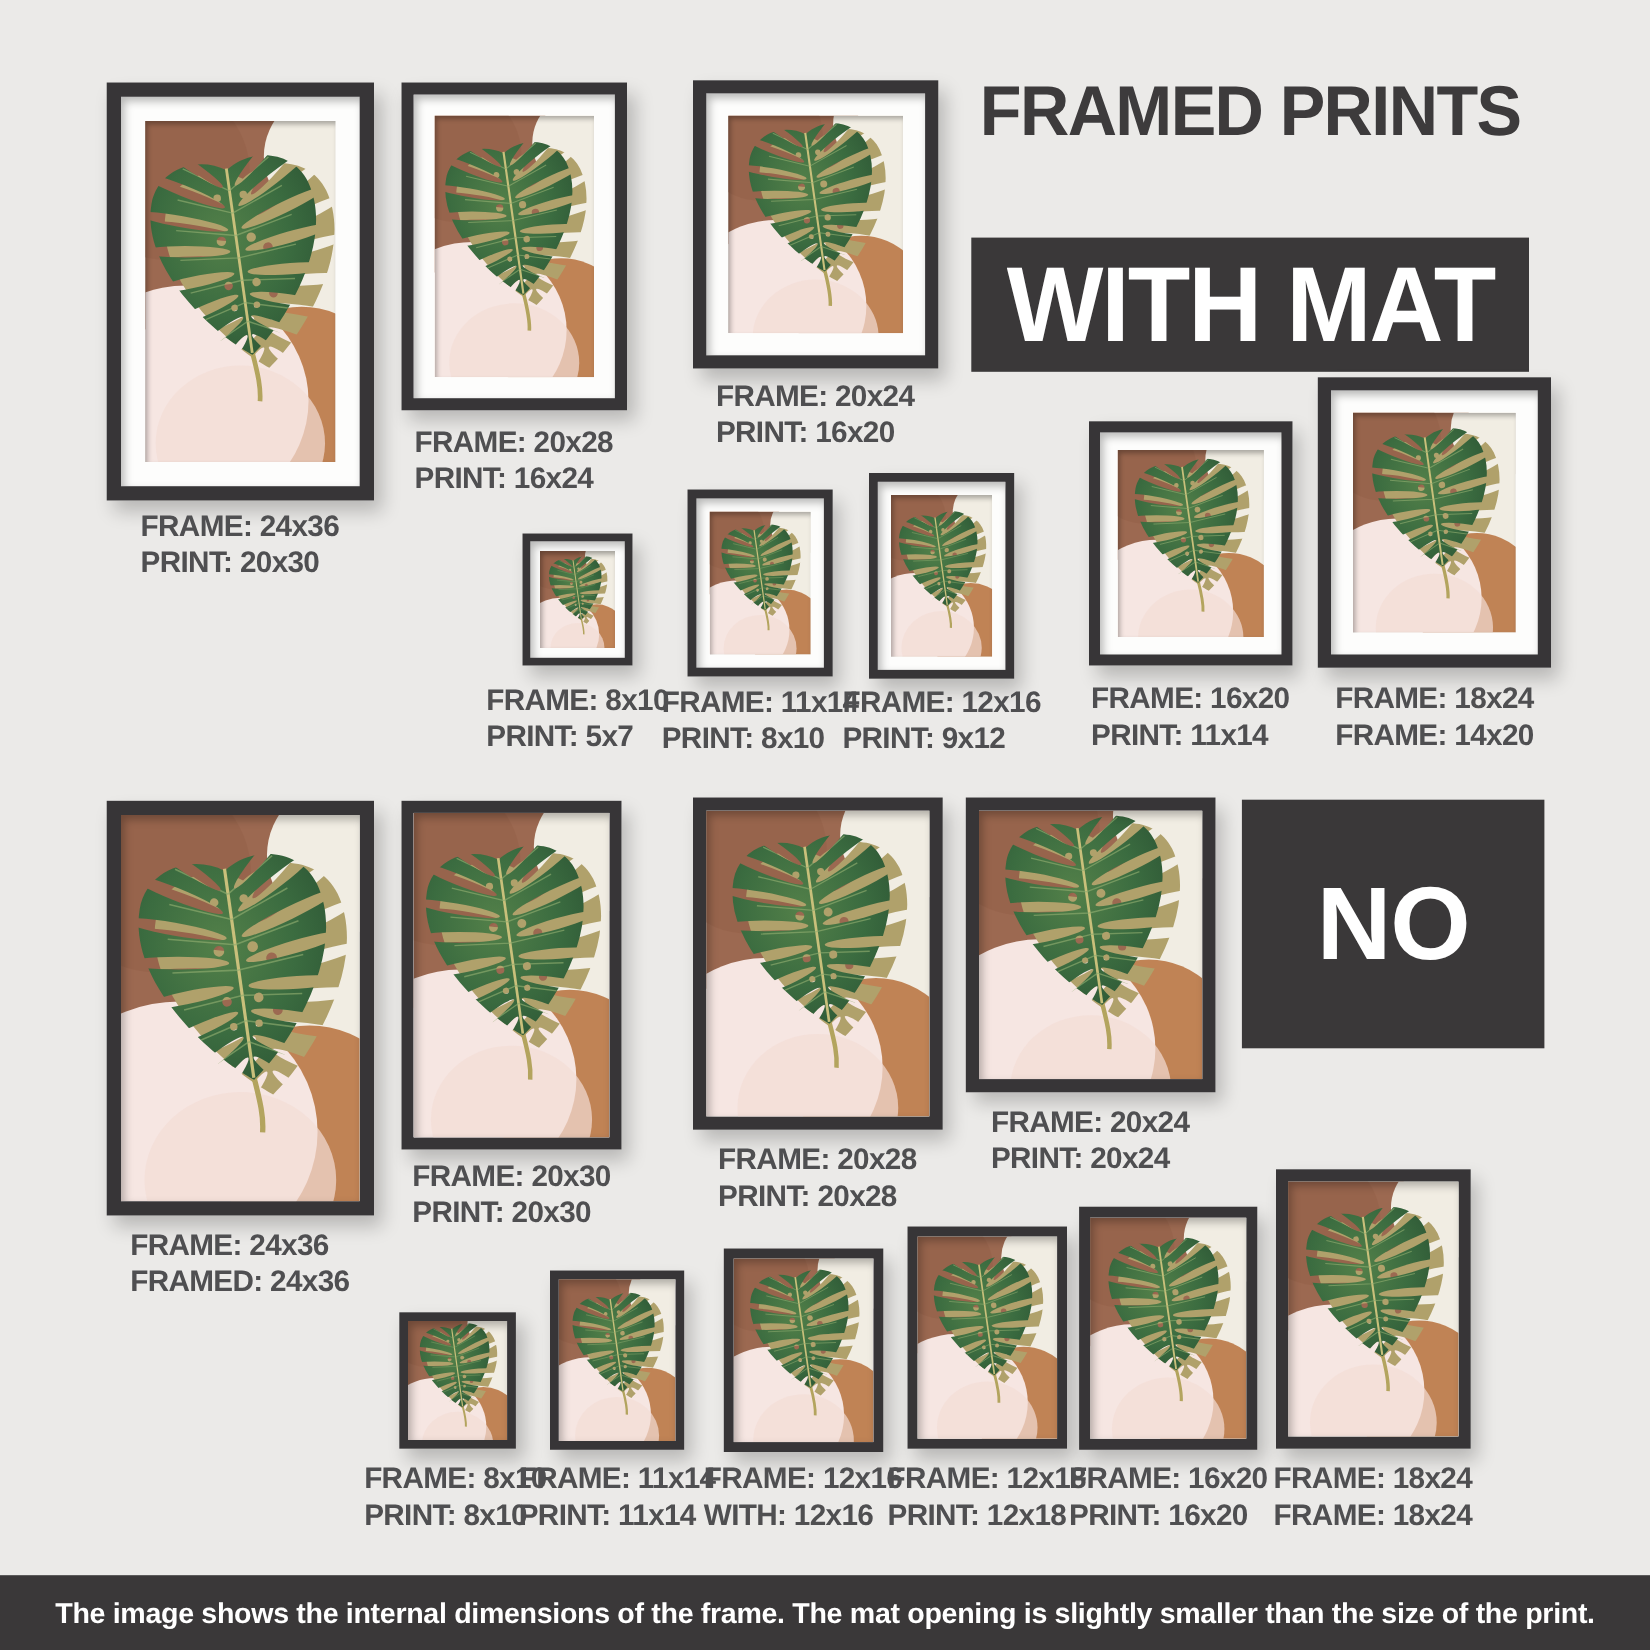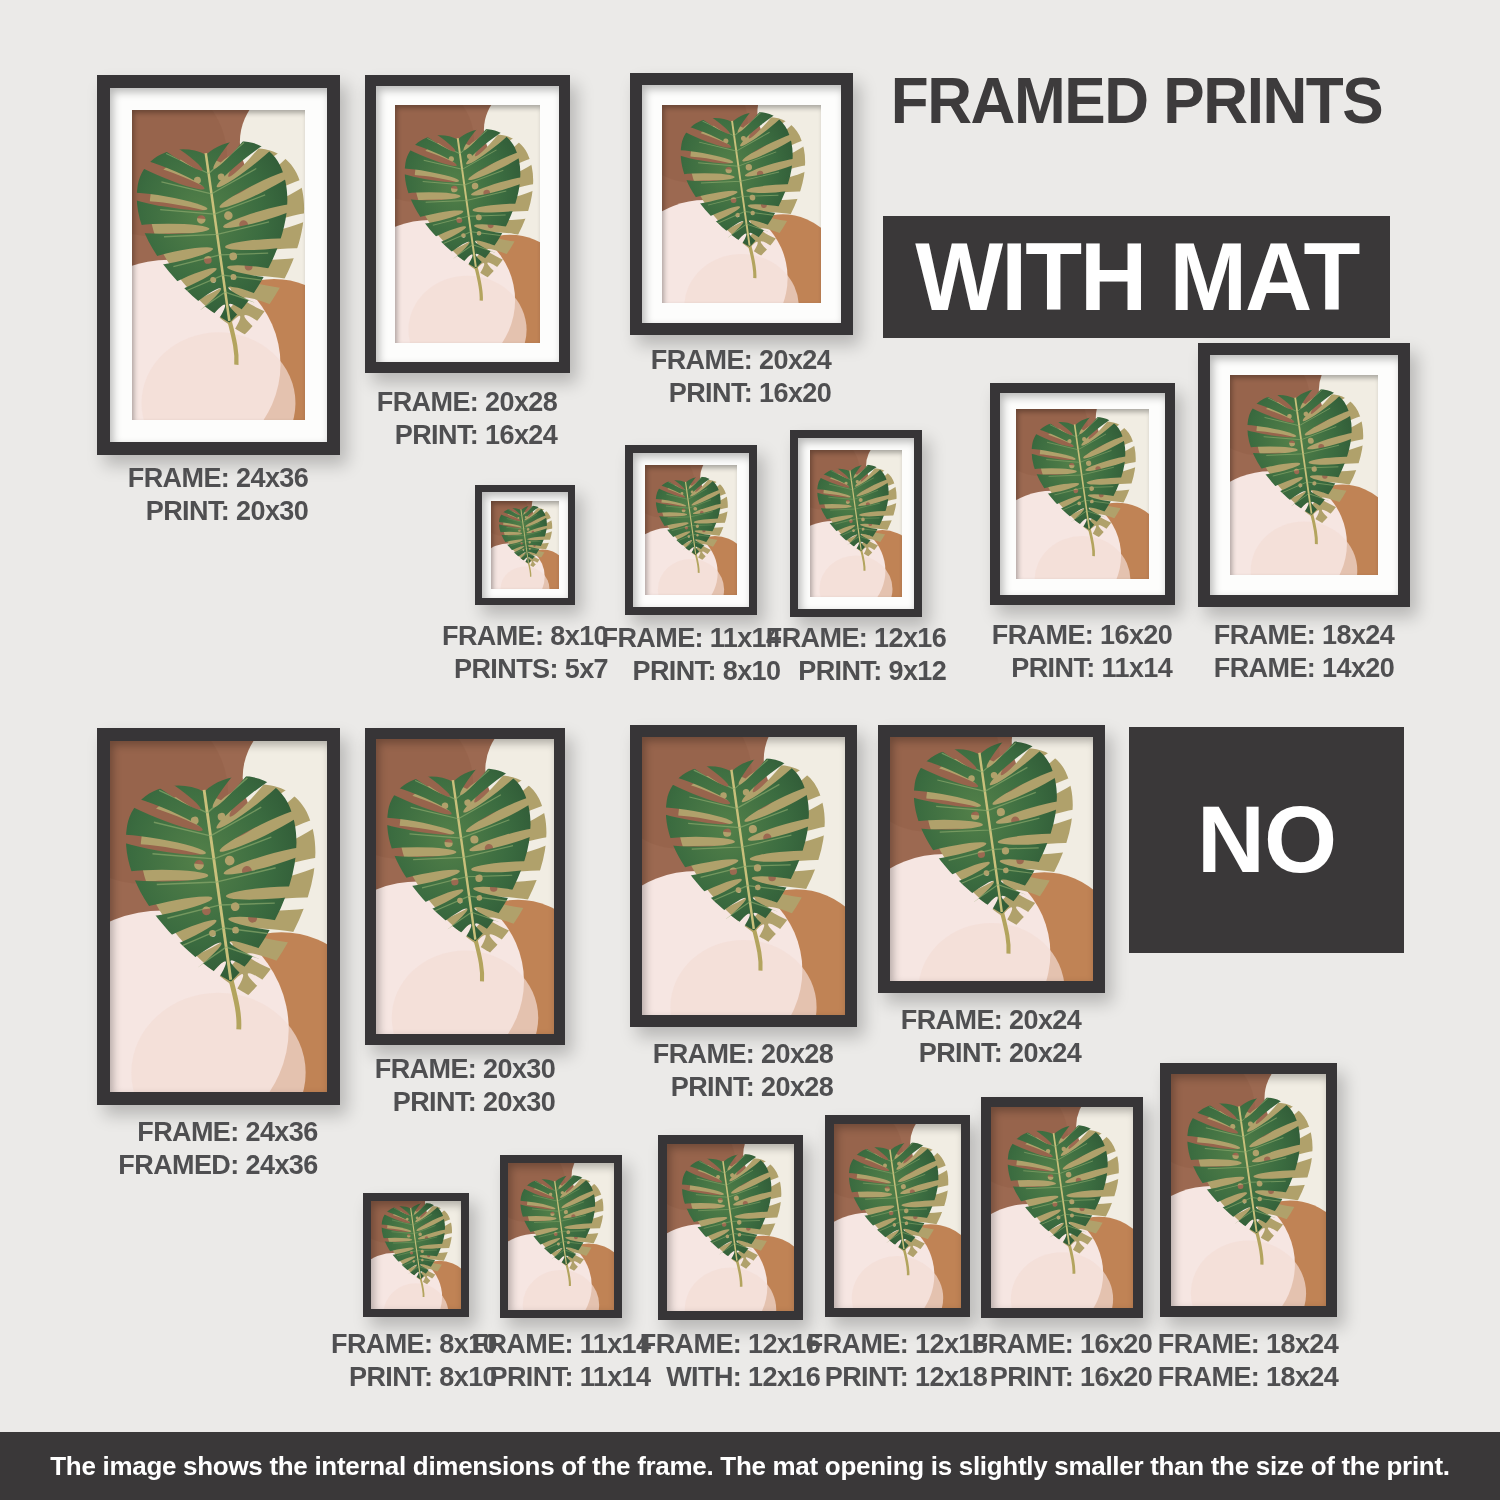--- a/index.html
+++ b/index.html
@@ -22,21 +22,21 @@
   .art{position:absolute;overflow:hidden;display:block;}
   .mat-frame .art{inset:var(--mw,16px);}
   .no-mat-frame .art{inset:0;}
   .art svg{position:absolute;left:0;top:0;width:100%;height:100%;display:block;}
   .mat-frame .art::after{ 
     content:"";position:absolute;inset:0;z-index:2;
     box-shadow:inset 2px 3px 5px rgba(0,0,0,.30);
   }
   .size-label{
     position:absolute;transform:translateX(-50%);
-    text-align:right;white-space:nowrap;
+    text-align:left;white-space:nowrap;
     font-weight:700;font-size:27px;line-height:33px;
     letter-spacing:-0.6px;color:#4f4f51;
   }
   .page-title{
     position:absolute;left:883px;top:64px;width:507px;
     text-align:center;white-space:nowrap;
     font-weight:700;font-size:64px;color:#3d3b3c;
     letter-spacing:-1.5px;transform:scaleX(.97);transform-origin:center;
   }
   .badge{
@@ -167,21 +167,21 @@
 
 <div class="frame mat-frame" style="left:475px;top:485px;width:100px;height:120px;--bw:7px;--mw:9px">
   <span class="art">
       <svg viewBox="0 0 200 290" preserveAspectRatio="xMidYMid slice">
         <use href="#artwork"></use>
       </svg>
     </span>
 </div>
 <div class="size-label" style="left:525px;top:620px">
   <div>FRAME: 8x10</div>
-    <div>PRINTS: 5x7</div>
+    <div>PRINT: 5x7</div>
 </div>
 
 <div class="frame mat-frame" style="left:625px;top:445px;width:132px;height:170px;--bw:8px;--mw:12px">
   <span class="art">
       <svg viewBox="0 0 200 290" preserveAspectRatio="xMidYMid slice">
         <use href="#artwork"></use>
       </svg>
     </span>
 </div>
 <div class="size-label" style="left:691px;top:622px">

